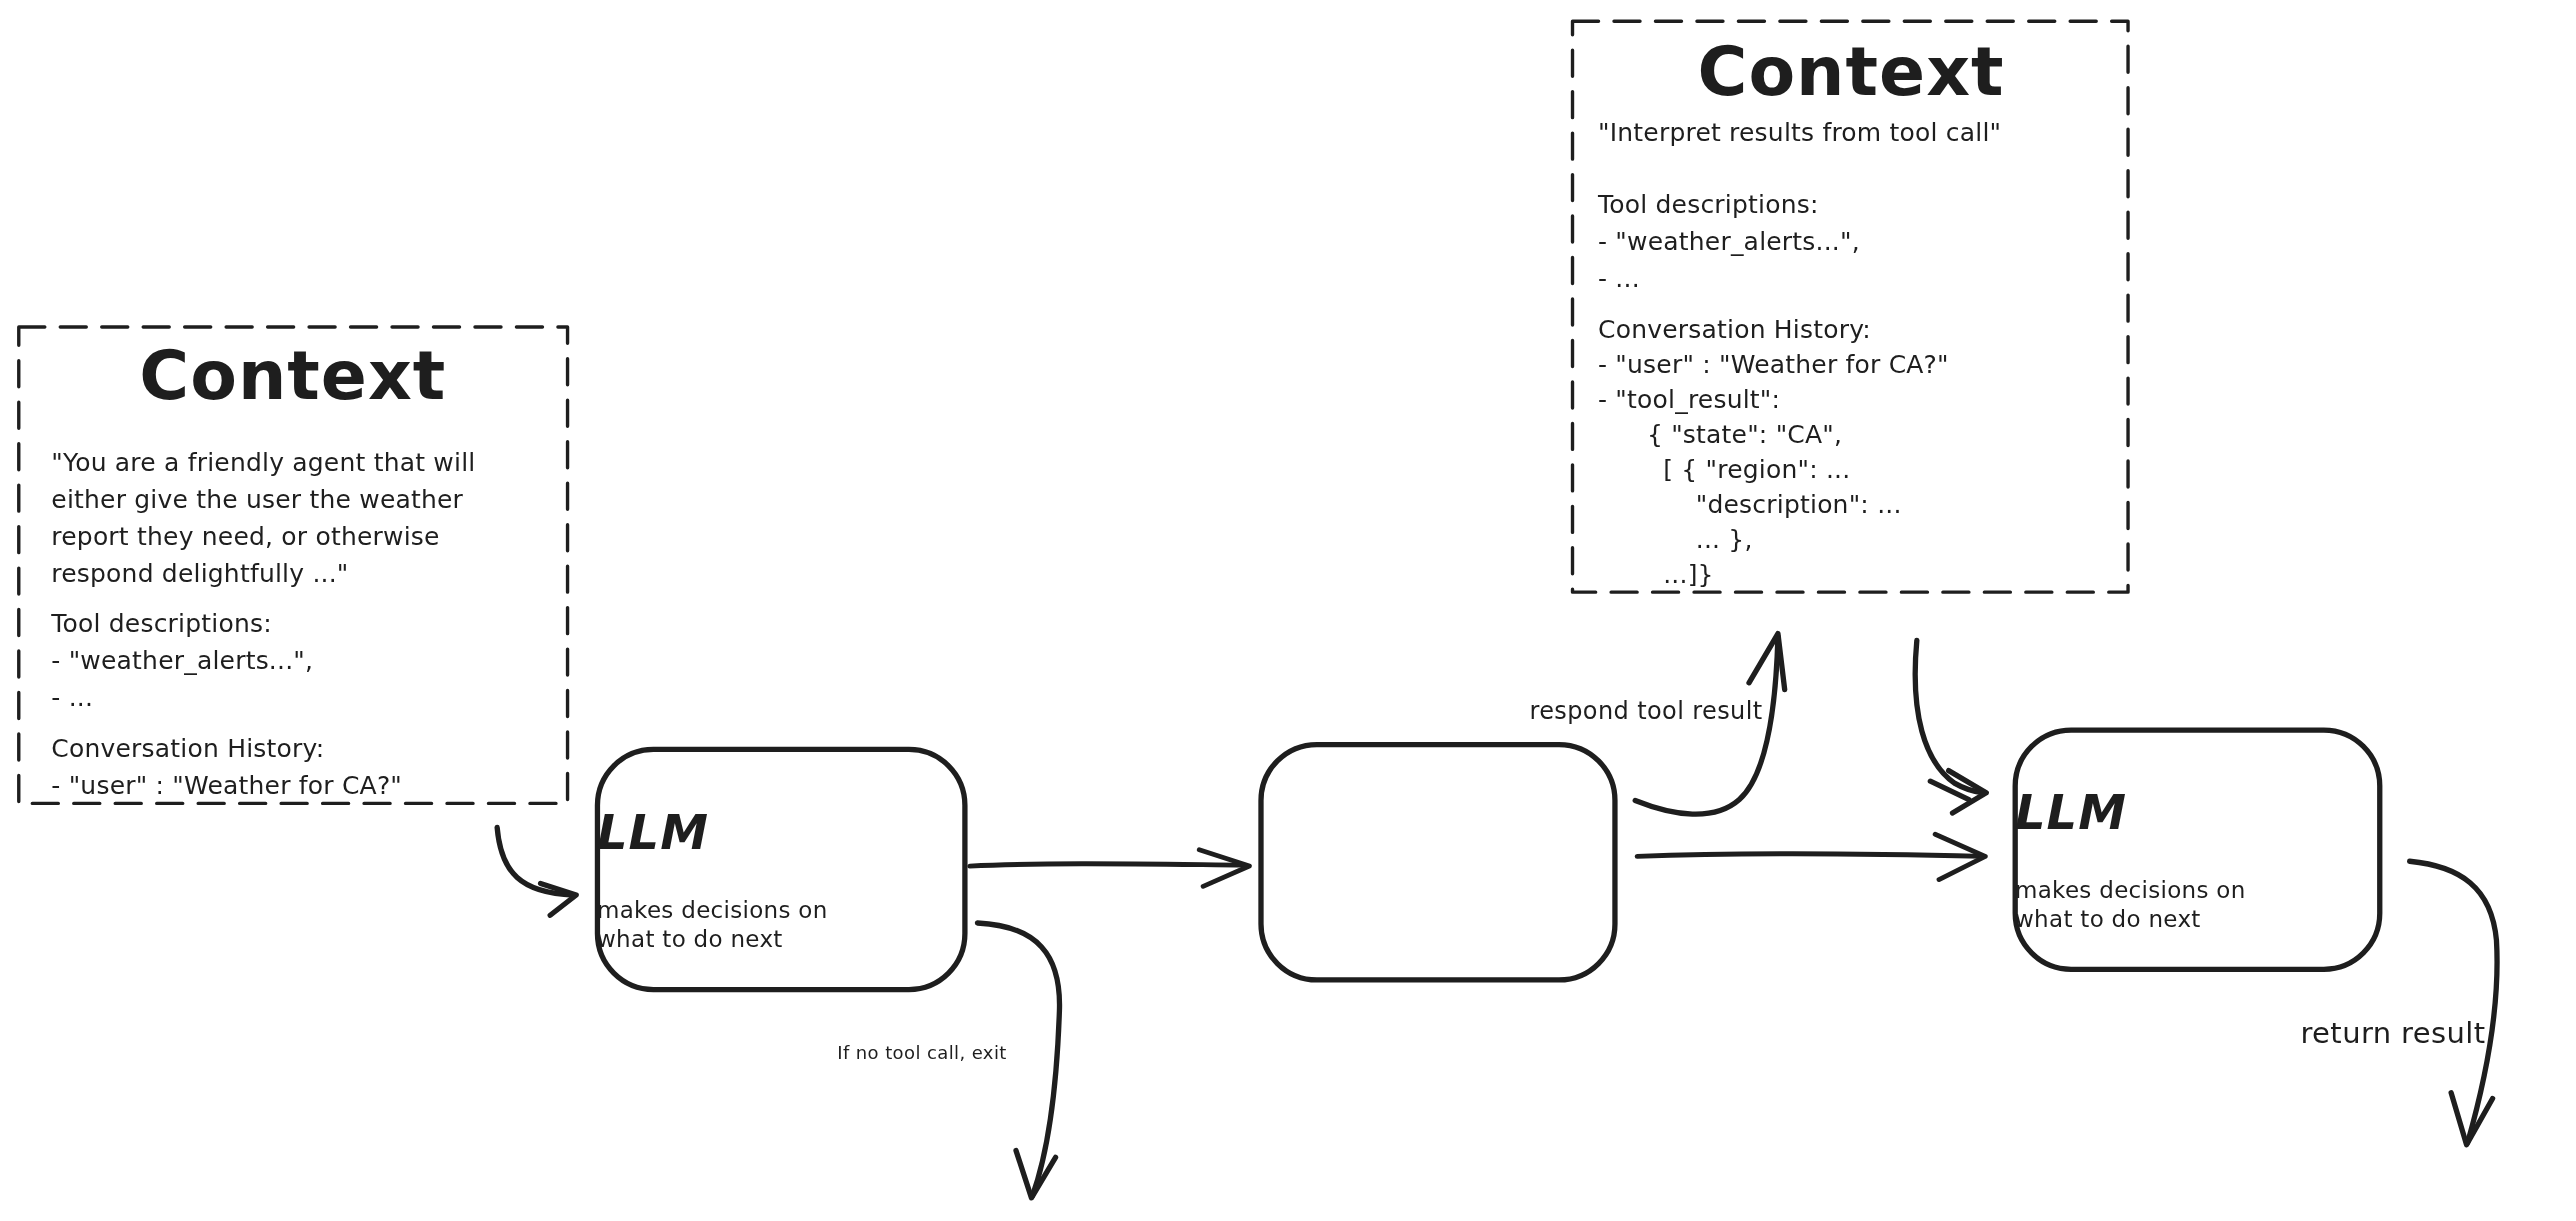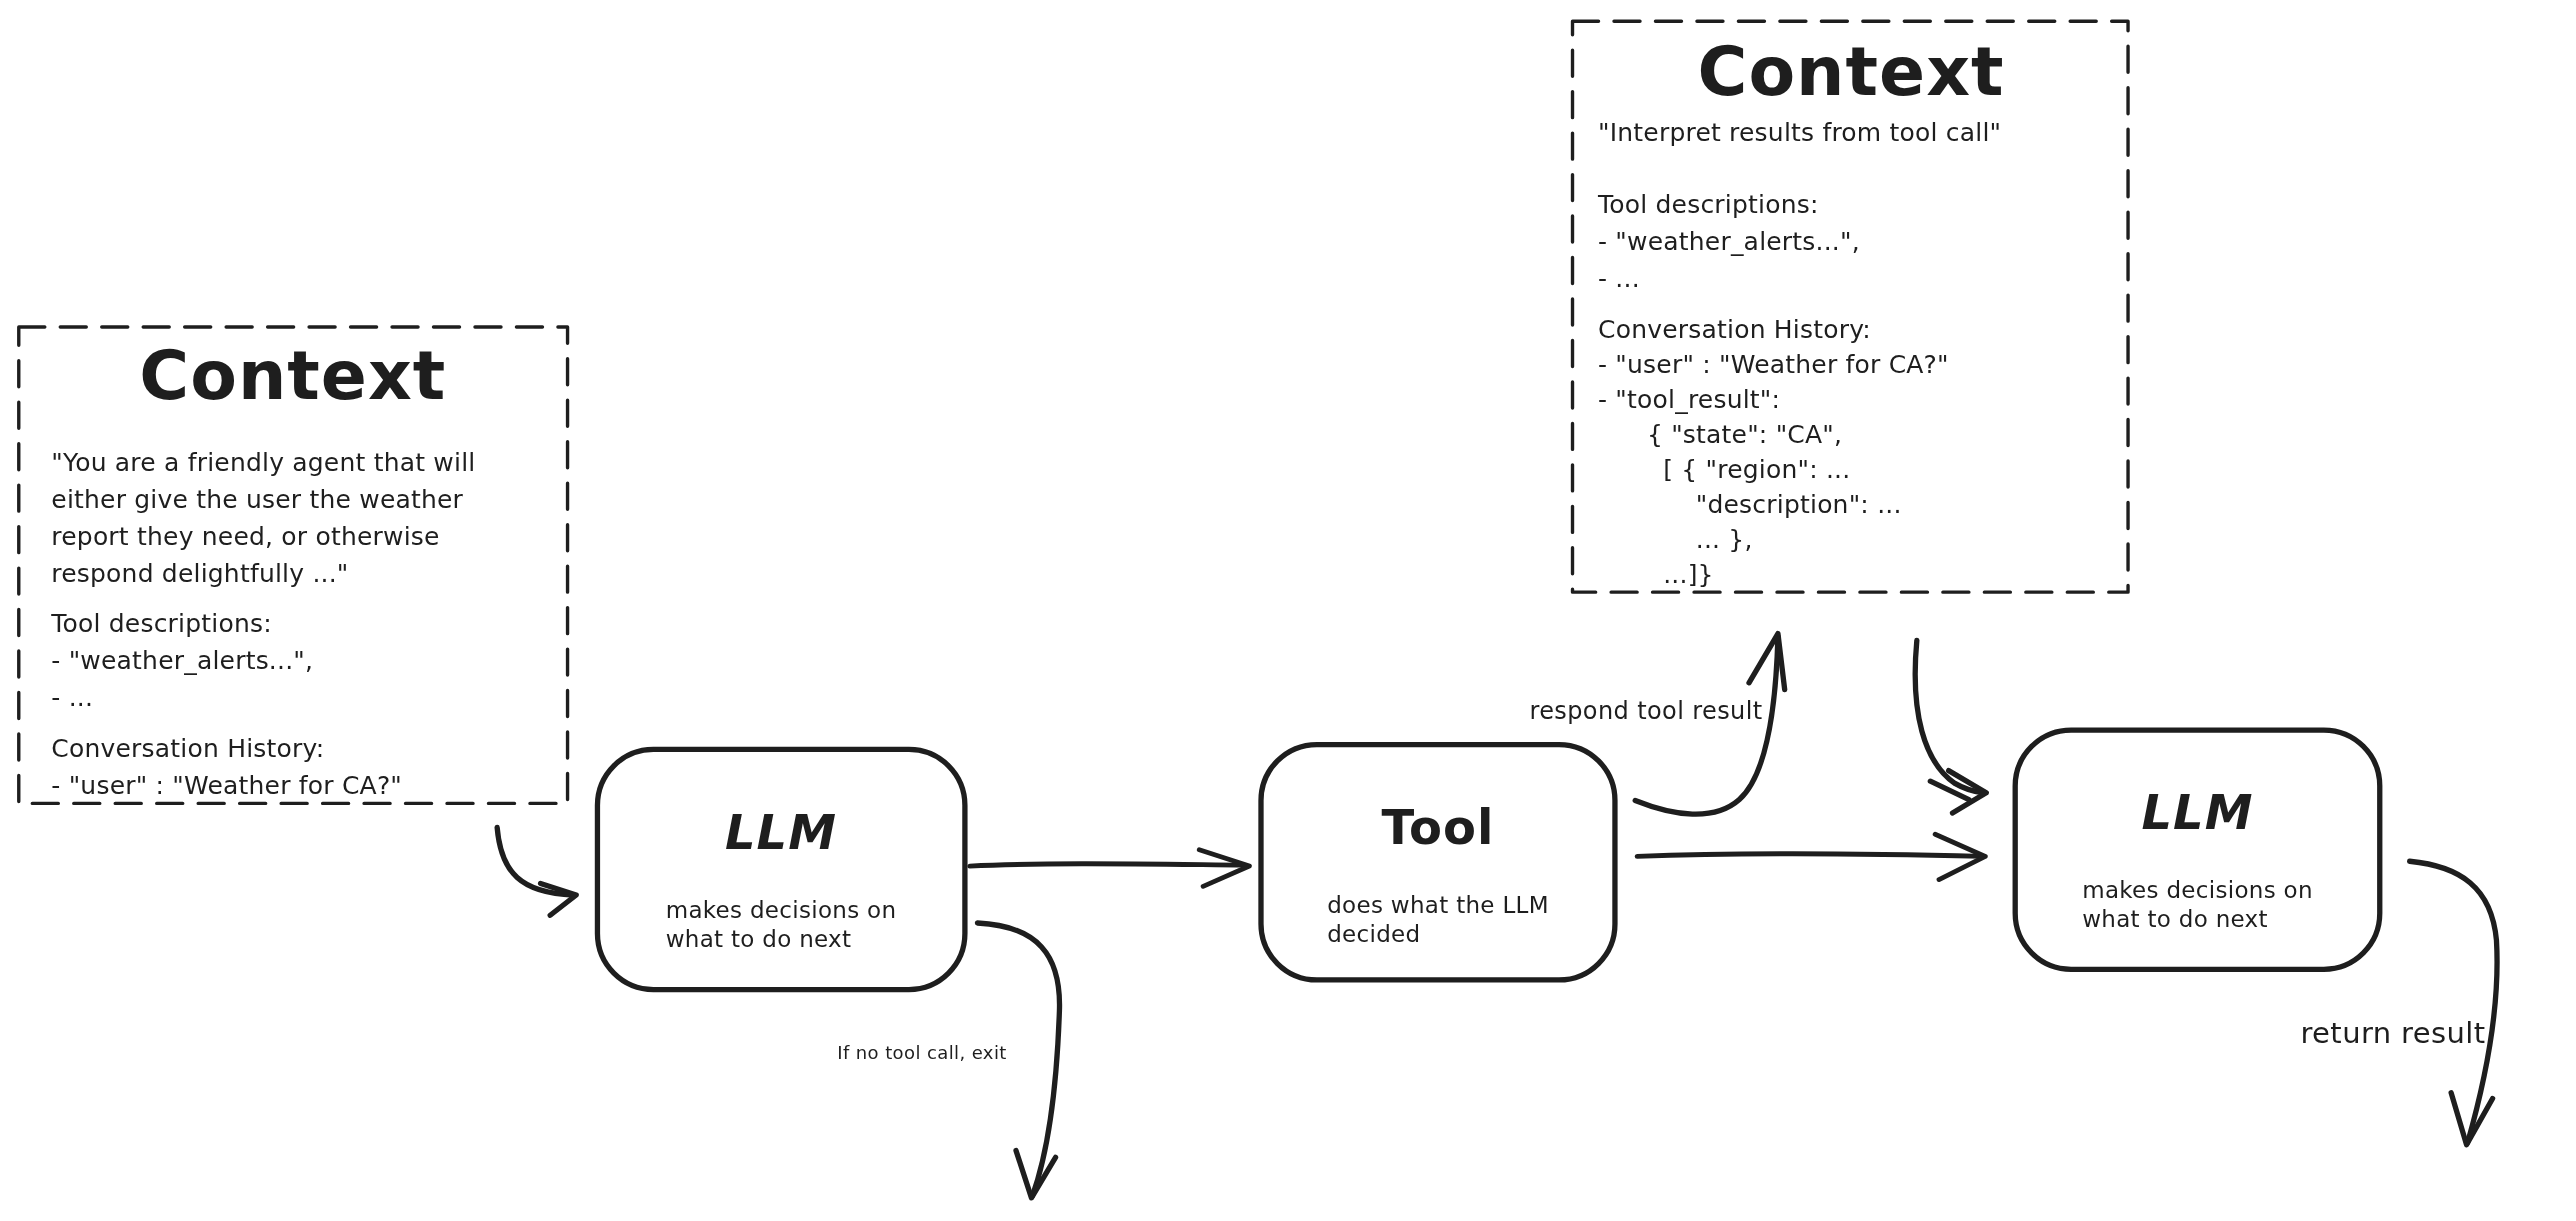--- a/index.html
+++ b/index.html
@@ -38,21 +38,21 @@
     white-space: pre-wrap;
     letter-spacing: 0.2px;
   }
   .ctx-para.tight { line-height: 35px; }
 
   
   .node-box {
     position: absolute;
     display: flex;
     flex-direction: column;
-    align-items: center;
+    align-items: flex-start;
   }
   .node-title {
     font-size: 48px;
     font-weight: bold;
     line-height: 56px;
     margin-top: 54px;
     letter-spacing: 1px;
   }
   .node-title.slanted { font-style: italic; }
   .node-subtitle {
@@ -154,25 +154,20 @@
             ... },
         ...]}</div>
   </div>
 
   <div class="node-box" style="left:597px; top:750px; width:368px; height:240px;">
     <div class="node-title slanted">LLM</div>
     <div class="node-subtitle">makes decisions on
 what to do next</div>
   </div>
 
-  <div class="node-box" style="left:1261px; top:745px; width:354px; height:235px;">
-    <div class="node-title">Tool</div>
-    <div class="node-subtitle">does what the LLM
-decided</div>
-  </div>
 
   <div class="node-box" style="left:2015px; top:730px; width:365px; height:239px;">
     <div class="node-title slanted">LLM</div>
     <div class="node-subtitle">makes decisions on
 what to do next</div>
   </div>
 
   <div class="edge-label" style="left:1646px; top:697px; font-size:24px;">respond tool result</div>
   <div class="edge-label" style="left:922px; top:1042px; font-size:18px;">If no tool call, exit</div>
   <div class="edge-label" style="left:2393px; top:1016px; font-size:29px;">return result</div>

